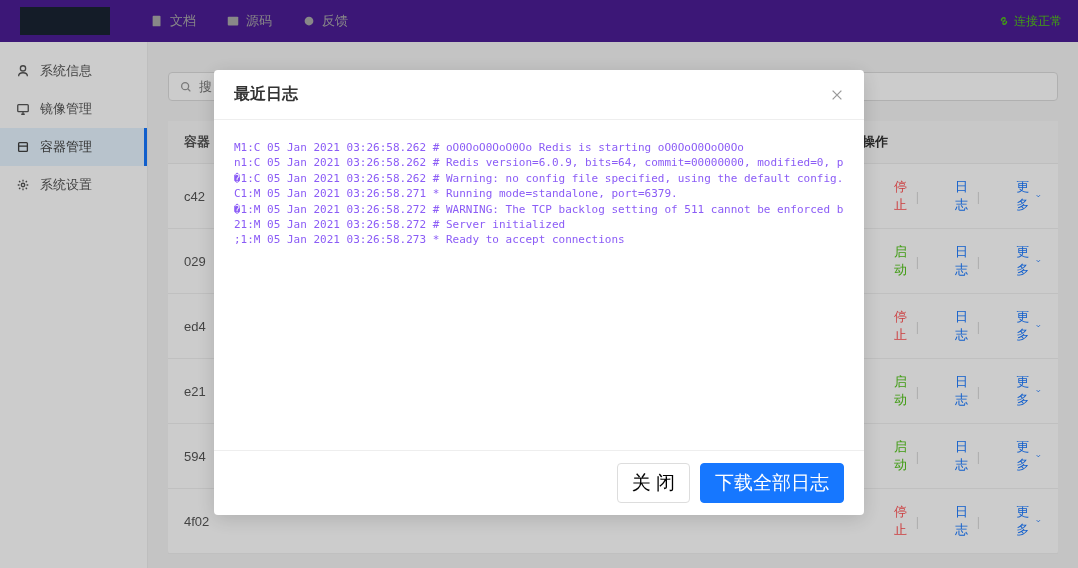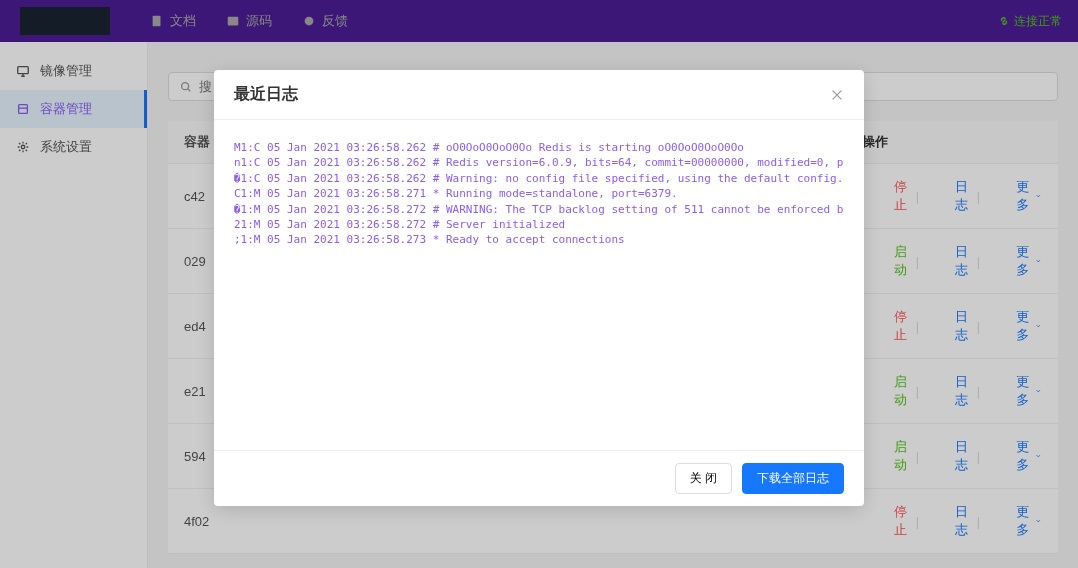--- a/index.html
+++ b/index.html
@@ -9,21 +9,21 @@
     .topbar-logo { width: 90px; height: 28px; background: #1a2332; margin-right: 40px; }
     .topbar-links { display: flex; gap: 30px; }
     .topbar-link { display: flex; align-items: center; gap: 6px; color: #aaa; font-size: 13px; cursor: pointer; }
     .topbar-link .icon { width: 14px; height: 14px; }
     .topbar-status { position: absolute; right: 16px; color: #52c41a; font-size: 12px; display: flex; align-items: center; gap: 4px; }
     .topbar-status .icon { width: 12px; height: 12px; }
     
     .layout { display: flex; height: calc(100vh - 42px); }
     .sidebar { width: 148px; background: #fff; border-right: 1px solid #eee; padding-top: 10px; }
     .sidebar-item { display: flex; align-items: center; gap: 10px; padding: 10px 16px; color: #555; font-size: 13px; cursor: pointer; border-right: 3px solid transparent; }
-    .sidebar-item.active { background: #e6f4ff; color: #8b5cf6; border-right-color: #1677ff; }
+    .sidebar-item.active { background: #e6f4ff; color: #404040; border-right-color: #1677ff; }
     .sidebar-item .icon { width: 14px; height: 14px; flex-shrink: 0; }
     
     .main { flex: 1; padding: 30px 20px; overflow: auto; }
     .search-bar { background: #fff; border: 1px solid #ddd; border-radius: 4px; padding: 6px 10px; display: flex; align-items: center; gap: 6px; margin-bottom: 20px; width: 100%; }
     .search-bar .icon { width: 14px; height: 14px; color: #999; }
     .search-bar input { border: none; outline: none; font-size: 13px; flex: 1; }
     
     .table { background: #fff; width: 100%; border-radius: 4px; }
     .table-header { display: flex; padding: 12px 16px; background: #fafafa; border-bottom: 1px solid #eee; font-weight: 600; font-size: 13px; color: #333; }
     .table-row { display: flex; padding: 14px 16px; border-bottom: 1px solid #f0f0f0; font-size: 13px; align-items: center; }
@@ -42,21 +42,21 @@
     .page-btn.active { border-color: #1677ff; color: #1677ff; }
     
     .overlay { position: fixed; inset: 0; background: rgba(0,0,0,0.2); display: flex; align-items: flex-start; justify-content: center; padding-top: 70px; }
     .modal { width: 650px; background: #fff; border-radius: 4px; box-shadow: 0 4px 20px rgba(0,0,0,0.15); }
     .modal-header { padding: 14px 20px; border-bottom: 1px solid #eee; display: flex; align-items: center; justify-content: space-between; }
     .modal-title { font-size: 16px; font-weight: 600; }
     .modal-close { cursor: pointer; color: #999; font-size: 16px; line-height: 1; }
     .modal-body { padding: 20px; height: 330px; overflow: auto; }
     .log-content { font-family: "SFMono-Regular", Consolas, monospace; font-size: 11px; white-space: pre; color: #8b5cf6; line-height: 1.4; overflow: hidden; }
     .modal-footer { padding: 12px 20px; border-top: 1px solid #eee; display: flex; justify-content: flex-end; gap: 10px; }
-    .btn { padding: 6px 14px; border-radius: 4px; font-size: 12px; cursor: pointer; border: 1px solid #ddd; background: #fff; }
+    .btn { padding: 6px 14px; border-radius: 4px; font-size: 19px; cursor: pointer; border: 1px solid #ddd; background: #fff; }
     .btn.primary { background: #1677ff; border-color: #1677ff; color: #fff; }
     
     svg { display: block; }
   </style>
 </head>
 <body>
 
 <div class="topbar">
   <div class="topbar-logo"></div>
   <div class="topbar-links">
@@ -90,20 +90,29 @@
         <svg viewBox="0 0 16 16" fill="none" stroke="currentColor" stroke-width="2">
           <path d="M6 10l4-4M5 8a3 3 0 014-4l1 1M11 8a3 3 0 01-4 4l-1-1"></path>
         </svg>
       </span>
     <span>连接正常</span>
   </div>
 </div>
 
 <div class="layout">
   <div class="sidebar">
+    <div class="sidebar-item">
+      <span class="icon">
+          <svg viewBox="0 0 16 16" fill="none" stroke="currentColor" stroke-width="1.5">
+            <circle cx="8" cy="5" r="3"></circle>
+            <path d="M3 14c0-2.5 2-4 5-4s5 1.5 5 4"></path>
+          </svg>
+        </span>
+      <span>系统信息</span>
+    </div>
     <div class="sidebar-item">
       <span class="icon">
           <svg viewBox="0 0 16 16" fill="none" stroke="currentColor" stroke-width="1.5">
             <rect x="2" y="3" width="12" height="8" rx="1"></rect>
             <path d="M6 14h4M8 11v3"></path>
           </svg>
         </span>
       <span>镜像管理</span>
     </div>
     <div class="sidebar-item active">

